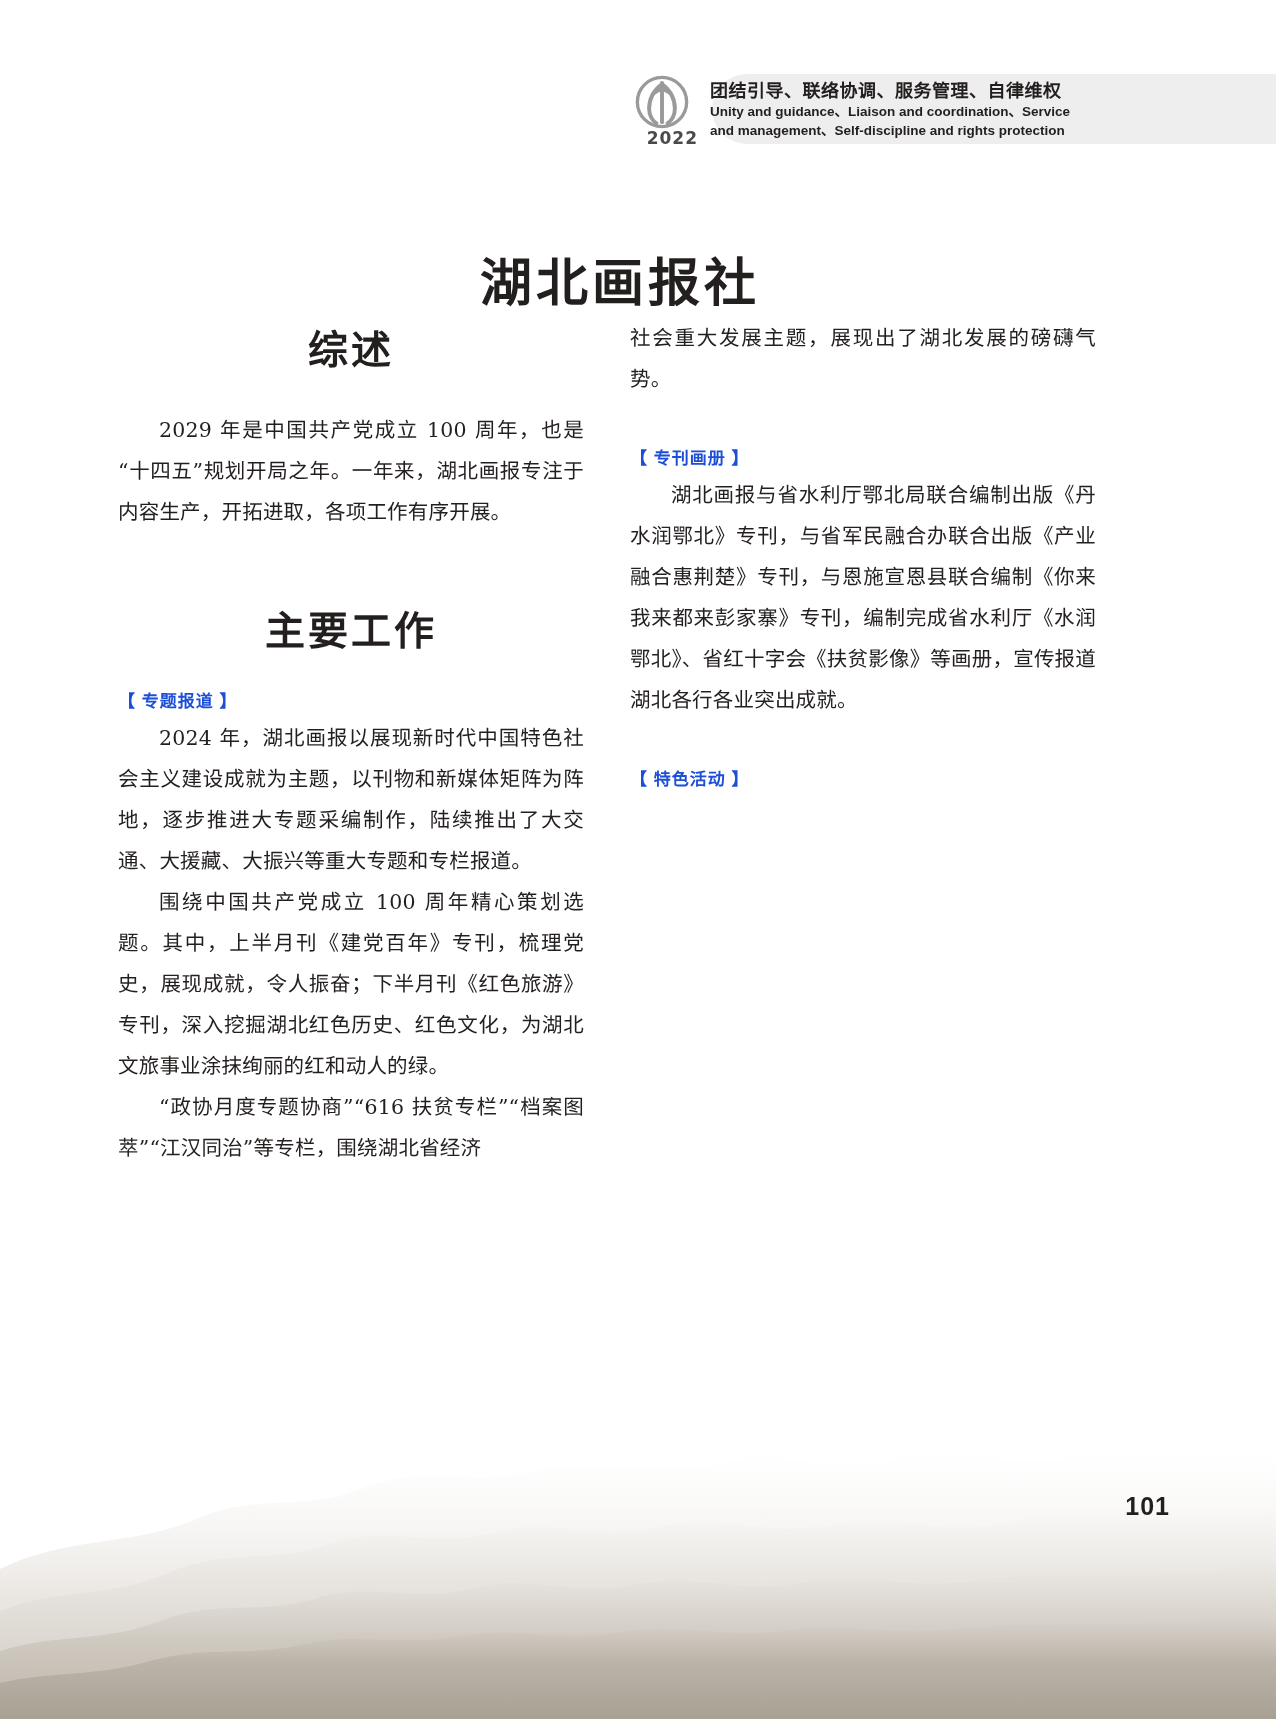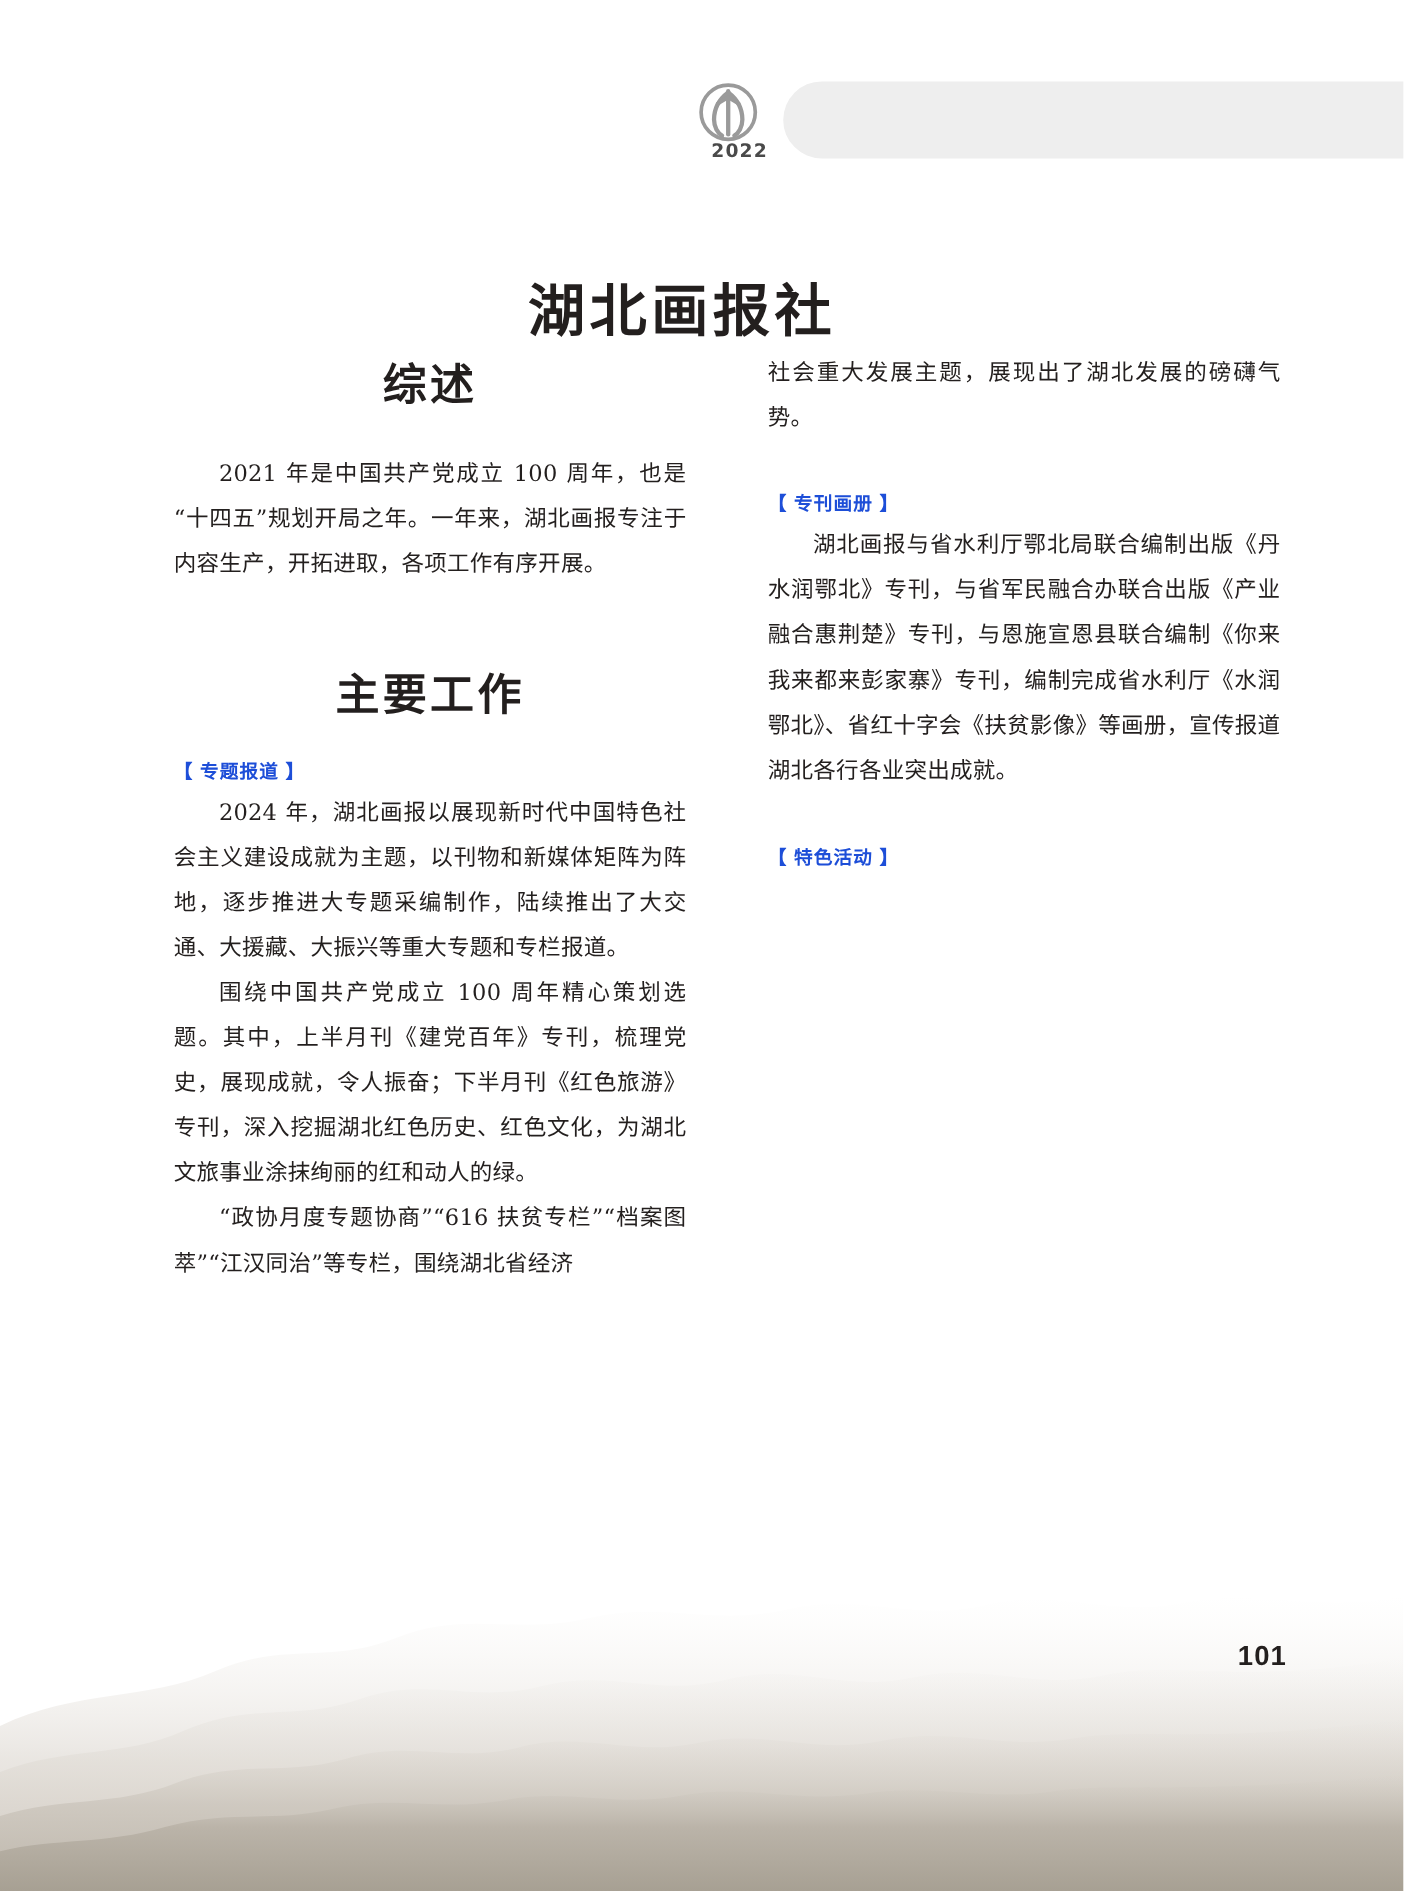--- a/index.html
+++ b/index.html
@@ -96,22 +96,21 @@
     color: #231f1e;
   }
 
   
   .columns {
     position: absolute;
     top: 318px;
     left: 118px;
     width: 1040px;
     display: flex;
-    gap: 74px;
-    margin-left: 40px;
+    gap: 46px;
   }
   .col {
     width: 466px;
   }
 
   .section-title {
     text-align: center;
     font-family: "Liberation Sans", sans-serif;
     font-weight: bold;
     font-size: 40px;
@@ -177,29 +176,34 @@
     <svg class="logo-mark" viewBox="0 0 100 100">
       <circle cx="50" cy="50" r="44" fill="none" stroke="#9a9a9a" stroke-width="6"></circle>
       <path d="M50 16 L50 86" stroke="#9a9a9a" stroke-width="7" fill="none" stroke-linecap="round"></path>
       <path d="M50 18 C34 30 27 46 27 62 C27 74 33 84 40 88" fill="none" stroke="#9a9a9a" stroke-width="7" stroke-linecap="round"></path>
       <path d="M50 18 C66 30 73 46 73 62 C73 74 67 84 60 88" fill="none" stroke="#9a9a9a" stroke-width="7" stroke-linecap="round"></path>
       <path d="M33 36 L50 26 L67 36" fill="none" stroke="#9a9a9a" stroke-width="6" stroke-linecap="round" stroke-linejoin="round"></path>
     </svg>
     <div class="logo-year">2022</div>
   </div>
 
+  <div class="header-texts">
+    <div class="header-cn">团结引导、联络协调、服务管理、自律维权</div>
+    <div class="header-en">Unity and guidance、Liaison and coordination、Service</div>
+    <div class="header-en">and management、Self-discipline and rights protection</div>
+  </div>
 </div>
 
 <h1 class="doc-title">湖北画报社</h1>
 
 <div class="columns">
 
   <div class="col">
     <h2 class="section-title">综述</h2>
-    <p class="body">2021 年是中国共产党成立 100 周年，也是“十四五”规划开局之年。一年来，湖北画报专注于内容生产，开拓进取，各项工作有序开展。</p>
+    <p class="body">2029 年是中国共产党成立 100 周年，也是“十四五”规划开局之年。一年来，湖北画报专注于内容生产，开拓进取，各项工作有序开展。</p>
 
     <div class="spacer-lg"></div>
 
     <h2 class="section-title tight">主要工作</h2>
 
     <h3 class="sub-head">【 专题报道 】</h3>
     <p class="body">2024 年，湖北画报以展现新时代中国特色社会主义建设成就为主题，以刊物和新媒体矩阵为阵地，逐步推进大专题采编制作，陆续推出了大交通、大援藏、大振兴等重大专题和专栏报道。</p>
     <p class="body">围绕中国共产党成立 100 周年精心策划选题。其中，上半月刊《建党百年》专刊，梳理党史，展现成就，令人振奋；下半月刊《红色旅游》专刊，深入挖掘湖北红色历史、红色文化，为湖北文旅事业涂抹绚丽的红和动人的绿。</p>
     <p class="body">“政协月度专题协商”“616 扶贫专栏”“档案图萃”“江汉同治”等专栏，围绕湖北省经济</p>
   </div>

